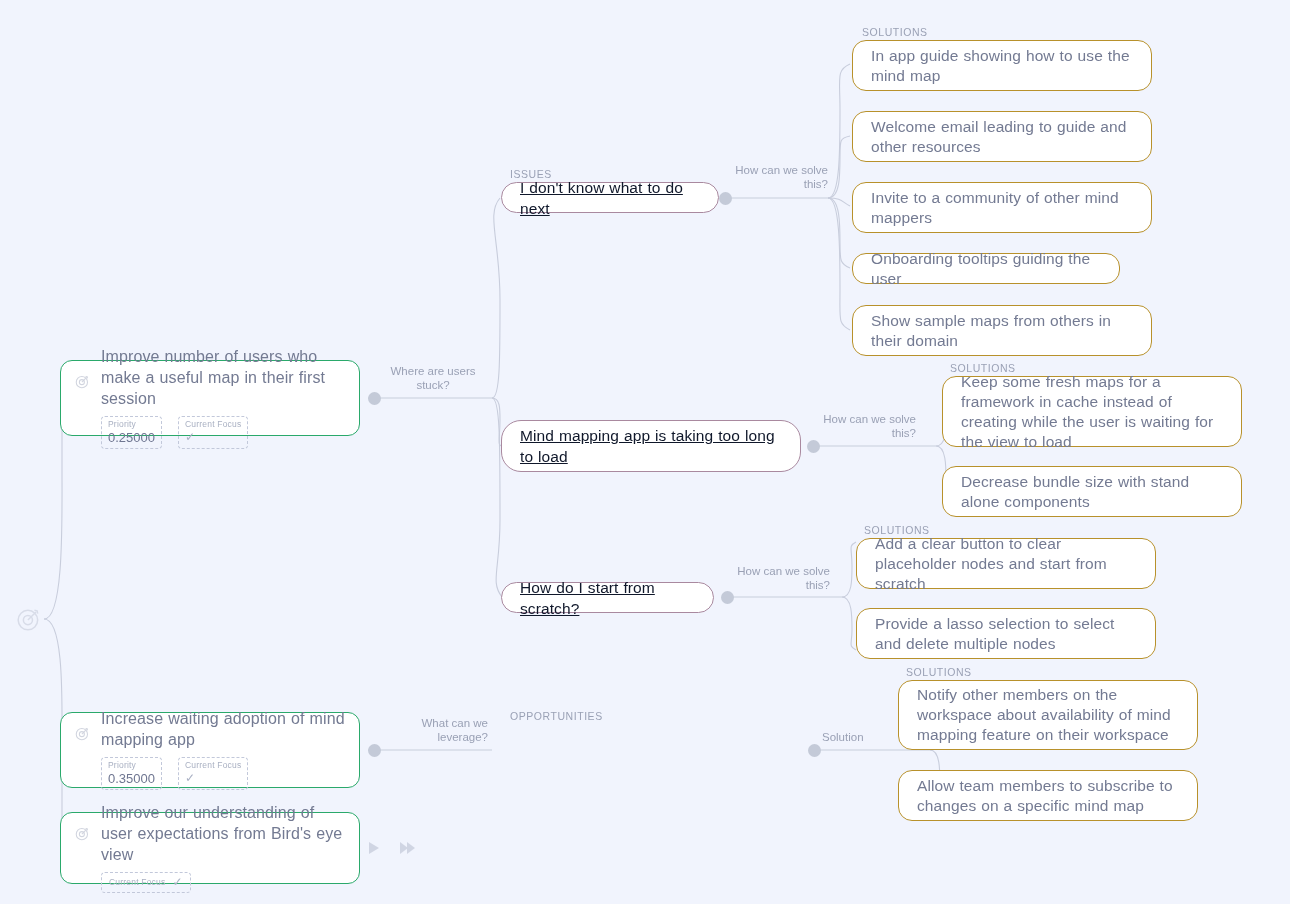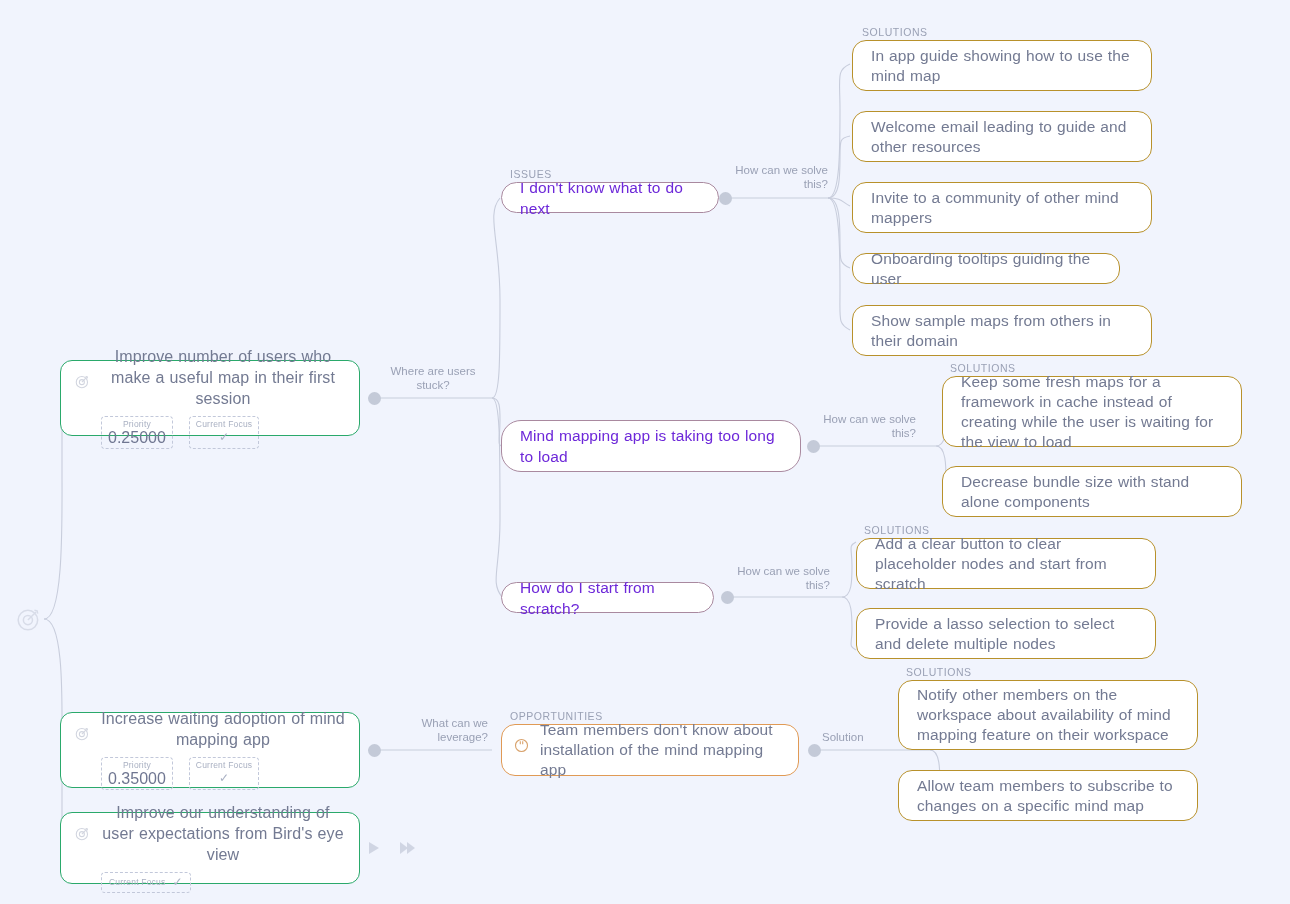--- a/index.html
+++ b/index.html
@@ -43,21 +43,20 @@
     line-height: 20px;
     letter-spacing: .1px;
     word-spacing: .5px;
   }
 
   
   .node.goal {
     border: 1.4px solid #2aa96b;
     border-radius: 12px;
     padding: 12px 14px 14px 14px;
-    text-align: center;
   }
   .node.goal .title {
     color: #737a92;
     font-size: 16px;
     line-height: 21px;
     padding-left: 26px;
   }
   .goal-icon {
     position: absolute;
     left: 14px;
@@ -67,23 +66,24 @@
     opacity: .45;
   }
 
   
   .node.issue {
     border: 1.2px solid #a9899f;
     border-radius: 20px;
     padding: 9px 18px;
   }
   .node.issue .title {
-    color: #6d28d9;
+    color: #0f172a;
     font-size: 15.5px;
     line-height: 21px;
+    text-decoration: underline;
   }
 
   
   .node.opportunity {
     border: 1.3px solid #e09a55;
     border-radius: 14px;
     padding: 9px 14px;
   }
   .node.opportunity .title {
     padding-left: 24px;
@@ -138,21 +138,21 @@
   }
   .pill .pill-label {
     display: block;
     font-size: 8.5px;
     color: #a9b0c2;
     letter-spacing: .2px;
     line-height: 11px;
   }
   .pill .pill-value {
     display: block;
-    font-size: 16px;
+    font-size: 13px;
     color: #6f7691;
     line-height: 15px;
   }
   .pill .check {
     display: block;
     font-size: 12px;
     color: #aab1c4;
     line-height: 15px;
   }
   .pill.inline {
@@ -335,27 +335,20 @@
   </div>
 
   <div class="node issue" style="left:501px;top:420px;width:300px;height:52px;">
     <div class="title">Mind mapping app is taking too long to load</div>
   </div>
 
   <div class="node issue" style="left:501px;top:582px;width:213px;height:31px;">
     <div class="title">How do I start from scratch?</div>
   </div>
 
-  <div class="node opportunity" style="left:501px;top:724px;width:298px;height:52px;">
-    <svg class="opp-icon" viewBox="0 0 20 20" fill="none" stroke="#d9a36d" stroke-width="1.5">
-      <circle cx="10" cy="10" r="8"></circle>
-      <path d="M8.4 4.2 L8.4 8.2 M11.6 4.2 L11.6 8.2" stroke="#d9a36d"></path>
-    </svg>
-    <div class="title">Team members don't know about installation of the mind mapping app</div>
-  </div>
 
   <div class="node solution" style="left:852px;top:40px;width:300px;height:51px;">
     <div class="title">In app guide showing how to use the mind map</div>
   </div>
   <div class="node solution" style="left:852px;top:111px;width:300px;height:51px;">
     <div class="title">Welcome email leading to guide and other resources</div>
   </div>
   <div class="node solution" style="left:852px;top:182px;width:300px;height:51px;">
     <div class="title">Invite to a community of other mind mappers</div>
   </div>

